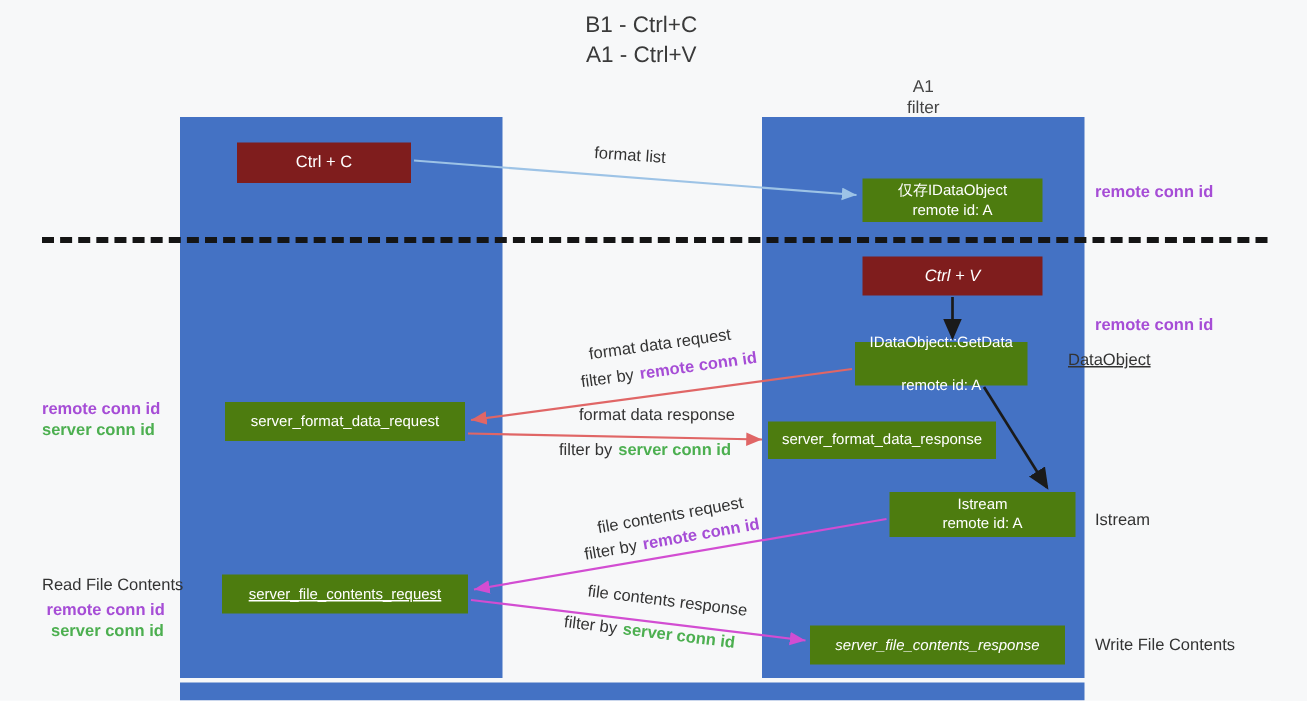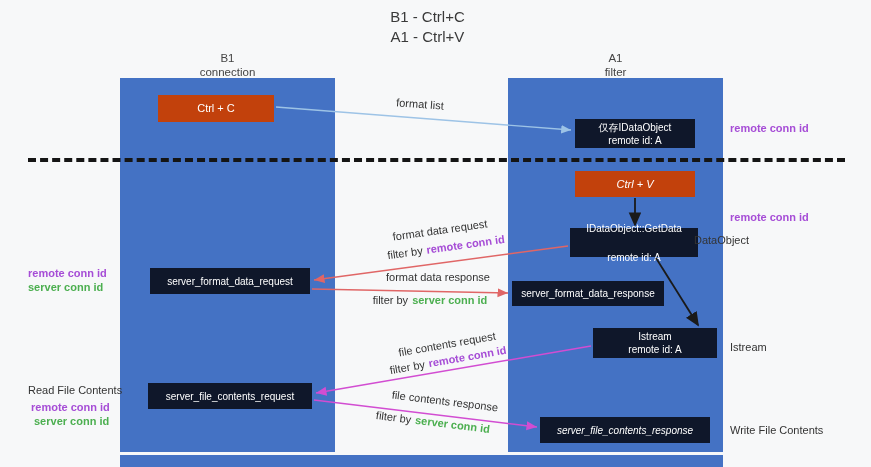--- a/index.html
+++ b/index.html
@@ -13,43 +13,39 @@
     position:absolute;left:0;top:7px;width:855px;text-align:center;
     font-size:15px;color:#3a3a3a;line-height:1.35;
   }
   .col-header{position:absolute;text-align:center;font-size:11.5px;color:#444;line-height:1.25;}
   .lifeline{position:absolute;background:#4472c4;}
   .dashes{position:absolute;left:28px;top:158px;width:817px;border-top:4px dashed #151515;}
   .node{
     position:absolute;display:flex;flex-direction:column;align-items:center;justify-content:center;
     color:#fff;text-align:center;line-height:1.3;white-space:nowrap;
   }
-  .green{background:#c2410c;font-size:11px;}
-  .orange{background:#0f172a;font-size:10px;}
+  .green{background:#7f1d1d;font-size:11px;}
+  .orange{background:#4d7c0f;font-size:10px;}
   .lbl{position:absolute;font-size:11px;color:#333;white-space:nowrap;}
   .ctr{transform:translateX(-50%);}
   .purple{color:#a64dd6;font-weight:bold;}
   .greent{color:#4caf50;font-weight:bold;}
   .flt span+span{margin-left:4px;}
   svg.arrows{position:absolute;left:0;top:0;pointer-events:none;}
 </style>
 </head>
 <body>
 
 <div class="canvas">
 
   <div class="title">
     <div>B1 - Ctrl+C</div>
     <div>A1 - Ctrl+V</div>
   </div>
 
-  <div class="col-header" style="left:120px;top:51px;width:215px;">
-    <div>B1</div>
-    <div>connection</div>
-  </div>
   <div class="col-header" style="left:508px;top:51px;width:215px;text-align:center;">
     <div>A1</div>
     <div>filter</div>
   </div>
 
   <div class="lifeline" style="left:120px;top:78px;width:215px;height:374px;"></div>
   <div class="lifeline" style="left:508px;top:78px;width:215px;height:374px;"></div>
   <div class="lifeline" style="left:120px;top:455px;width:603px;height:12px;"></div>
 
   <div class="dashes"></div>
@@ -60,39 +56,39 @@
 
   <div class="node orange" style="left:575px;top:119px;width:120px;height:29px;">
     <span>仅存IDataObject</span>
     <span>remote id: A</span>
   </div>
 
   <div class="node green" style="left:575px;top:171px;width:120px;height:26px;font-style:italic;">
     <span>Ctrl + V</span>
   </div>
 
-  <div class="node orange" style="left:570px;top:228px;width:128px;height:29px;gap:16px;">
+  <div class="node orange" style="left:570px;top:228px;width:115px;height:29px;gap:16px;">
     <span>IDataObject::GetData</span>
     <span>remote id: A</span>
   </div>
 
   <div class="node orange" style="left:150px;top:268px;width:160px;height:26px;">
     <span>server_format_data_request</span>
   </div>
 
   <div class="node orange" style="left:512px;top:281px;width:152px;height:25px;">
     <span>server_format_data_response</span>
   </div>
 
   <div class="node orange" style="left:593px;top:328px;width:124px;height:30px;">
     <span>Istream</span>
     <span>remote id: A</span>
   </div>
 
-  <div class="node orange" style="left:148px;top:383px;width:164px;height:26px;">
+  <div class="node orange" style="left:148px;top:383px;width:164px;height:26px;text-decoration:underline;">
     <span>server_file_contents_request</span>
   </div>
 
   <div class="node orange" style="left:540px;top:417px;width:170px;height:26px;font-style:italic;">
     <span>server_file_contents_response</span>
   </div>
 
   <svg class="arrows" width="871" height="467" viewBox="0 0 871 467" aria-hidden="true">
     <defs>
       <marker id="m-blue" markerWidth="8" markerHeight="8" refX="7" refY="3" orient="auto">
@@ -134,21 +130,21 @@
     <span>filter by</span><span class="purple">remote conn id</span>
   </div>
 
   <div class="lbl ctr" style="left:445px;top:395px;transform:translateX(-50%) rotate(7deg);">file contents response</div>
   <div class="lbl ctr flt" style="left:433px;top:416px;transform:translateX(-50%) rotate(7deg);">
     <span>filter by</span><span class="greent">server conn id</span>
   </div>
 
   <div class="lbl purple" style="left:730px;top:122px;">remote conn id</div>
   <div class="lbl purple" style="left:730px;top:211px;">remote conn id</div>
-  <div class="lbl" style="left:694px;top:234px;">DataObject</div>
+  <div class="lbl" style="left:712px;top:234px;text-decoration:underline;">DataObject</div>
   <div class="lbl" style="left:730px;top:341px;">Istream</div>
   <div class="lbl" style="left:730px;top:424px;">Write File Contents</div>
 
   <div class="lbl purple" style="left:28px;top:267px;">remote conn id</div>
   <div class="lbl greent" style="left:28px;top:281px;">server conn id</div>
   <div class="lbl" style="left:28px;top:384px;">Read File Contents</div>
   <div class="lbl purple" style="left:31px;top:401px;">remote conn id</div>
   <div class="lbl greent" style="left:34px;top:415px;">server conn id</div>
 
 </div>

